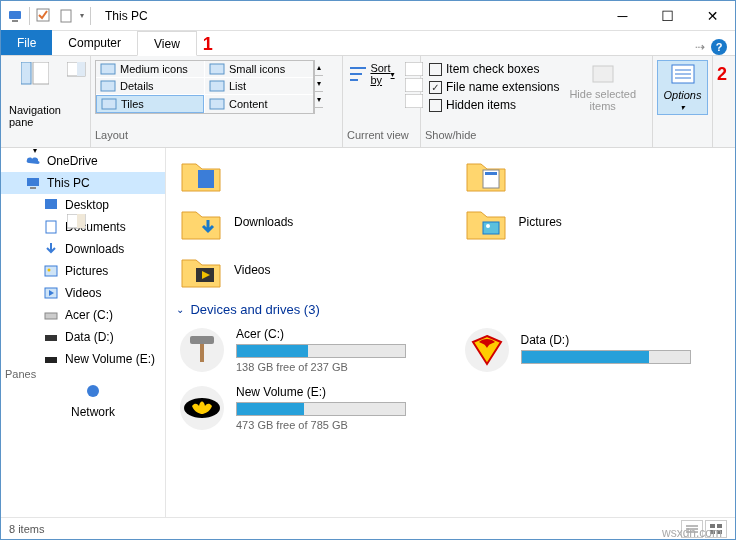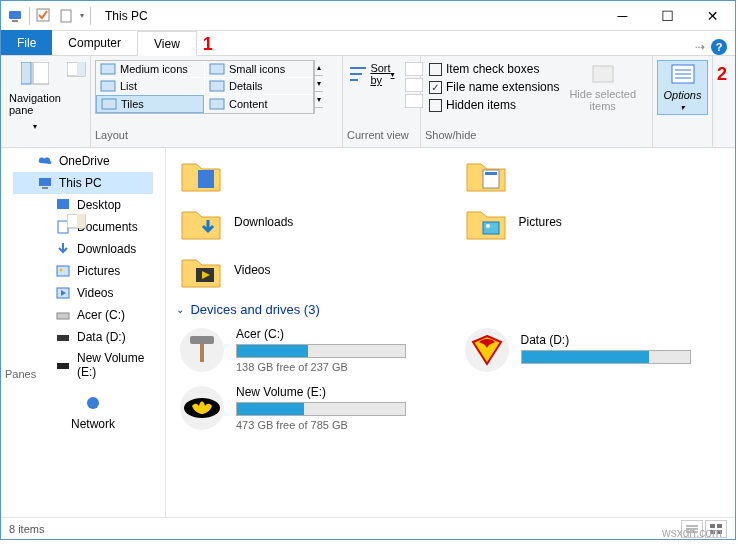--- a/index.html
+++ b/index.html
@@ -22,41 +22,41 @@
 .tab.active { border: 1px solid #dadada; border-bottom: 1px solid #fff; background: #fff; margin-bottom: -1px; }
 .help-area { margin-left: auto; display: flex; align-items: center; padding-right: 8px; gap: 6px; }
 .help-icon { width: 16px; height: 16px; border-radius: 50%; background: #1979ca; color: #fff; display: flex; align-items: center; justify-content: center; font-size: 11px; font-weight: bold; }
 .callout { color: #e80000; font-weight: bold; font-size: 18px; padding: 0 6px; }
 
 
 .ribbon { height: 92px; background: #f5f6f7; border-bottom: 1px solid #dadada; display: flex; position: relative; }
 .ribbon-group { border-right: 1px solid #dadada; display: flex; flex-direction: column; padding: 4px; }
 .ribbon-group-body { flex: 1; display: flex; align-items: flex-start; }
 .ribbon-group-label { text-align: left; font-size: 11px; color: #666; padding: 2px 0; }
-.nav-pane-btn { display: flex; flex-direction: column; align-items: center; gap: 6px; padding: 2px 4px; }
+.nav-pane-btn { display: flex; flex-direction: column; align-items: center; gap: 18px; padding: 2px 4px; }
 .nav-pane-btn .big { width: 28px; height: 24px; }
 .small-v { display: flex; flex-direction: column; gap: 2px; padding: 2px; }
 
 .layout-grid { display: grid; grid-template-columns: auto auto; gap: 1px; background: #fff; border: 1px solid #c0c0c0; }
 .layout-item { display: flex; align-items: center; gap: 4px; padding: 2px 8px 2px 4px; background: #f5f6f7; font-size: 11px; width: 108px; }
 .layout-item.sel { background: #cde6f7; border: 1px solid #7eb4ea; }
 .li-icon { width: 16px; height: 12px; }
 .layout-arrows { display: flex; flex-direction: column; border-left: 1px solid #c0c0c0; }
 .layout-arrows div { font-size: 8px; padding: 3px 2px; border-bottom: 1px solid #c0c0c0; text-align: center; }
 
 .sort-btn { display: flex; flex-direction: row; align-items: center; padding: 2px 8px; text-decoration: underline; }
 .sort-icon { width: 24px; height: 20px; }
 .check-row { display: flex; align-items: center; gap: 4px; padding: 2px 4px; font-size: 12px; }
 .check-box { width: 13px; height: 13px; border: 1px solid #333; display: flex; align-items: center; justify-content: center; font-size: 10px; color: #333; }
 .big-btn { display: flex; flex-direction: column; align-items: center; padding: 2px 6px; gap: 2px; font-size: 11px; text-align: center; }
 .big-btn.disabled { color: #999; }
 
 
 .main { flex: 1; display: flex; overflow: hidden; }
-.sidebar { width: 165px; border-right: 1px solid #e5e5e5; overflow-y: auto; padding: 2px 12px; }
+.sidebar { width: 165px; border-right: 1px solid #e5e5e5; overflow-y: auto; padding: 2px 0; }
 .tree-item { display: flex; align-items: center; gap: 6px; padding: 3px 4px 3px 24px; font-size: 12px; }
 .tree-item.selected { background: #cde8ff; }
 .tree-item .ticon { width: 16px; height: 16px; flex-shrink: 0; }
 
 .content { flex: 1; overflow: auto; padding: 4px 10px; }
 .folder-grid { display: grid; grid-template-columns: 1fr 1fr; gap: 4px 20px; }
 .folder-item { display: flex; align-items: center; gap: 12px; padding: 4px; }
 .folder-icon { width: 42px; height: 36px; flex-shrink: 0; }
 .section-header { display: flex; align-items: center; gap: 6px; color: #003399; font-size: 13px; padding: 10px 0 6px 0; }
 .chev { font-size: 10px; }
@@ -155,27 +155,27 @@
               <div class="layout-item">
                 <svg class="li-icon">
                   <rect width="14" height="10" x="1" y="1" fill="#cfe4f7" stroke="#5b94c8"></rect>
                 </svg>
                 <span>Small icons</span>
               </div>
               <div class="layout-item">
                 <svg class="li-icon">
                   <rect width="14" height="10" x="1" y="1" fill="#cfe4f7" stroke="#5b94c8"></rect>
                 </svg>
+                <span>Details</span>
+              </div>
+              <div class="layout-item">
+                <svg class="li-icon">
+                  <rect width="14" height="10" x="1" y="1" fill="#cfe4f7" stroke="#5b94c8"></rect>
+                </svg>
                 <span>List</span>
-              </div>
-              <div class="layout-item">
-                <svg class="li-icon">
-                  <rect width="14" height="10" x="1" y="1" fill="#cfe4f7" stroke="#5b94c8"></rect>
-                </svg>
-                <span>Details</span>
               </div>
               <div class="layout-item sel">
                 <svg class="li-icon">
                   <rect width="14" height="10" x="1" y="1" fill="#cfe4f7" stroke="#5b94c8"></rect>
                 </svg>
                 <span>Tiles</span>
               </div>
               <div class="layout-item">
                 <svg class="li-icon">
                   <rect width="14" height="10" x="1" y="1" fill="#cfe4f7" stroke="#5b94c8"></rect>

